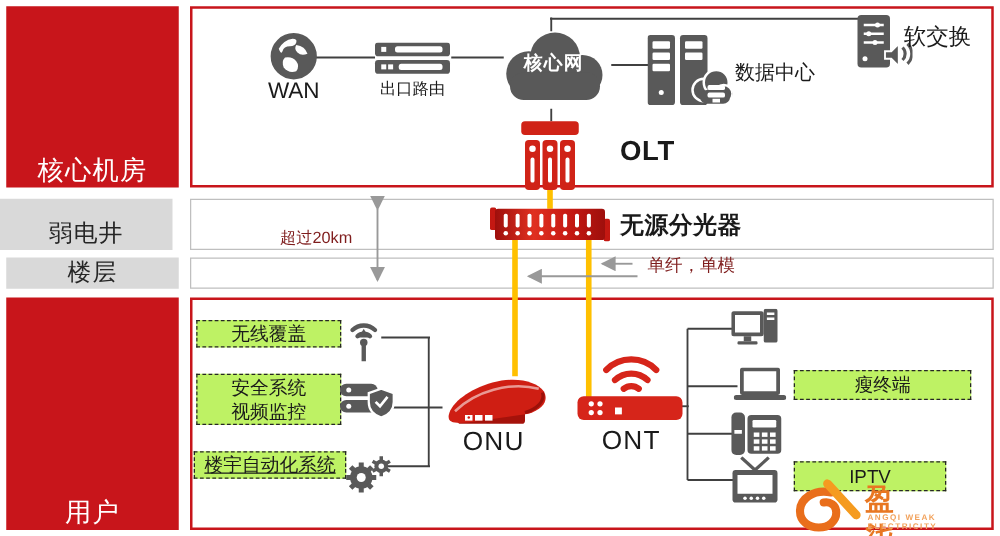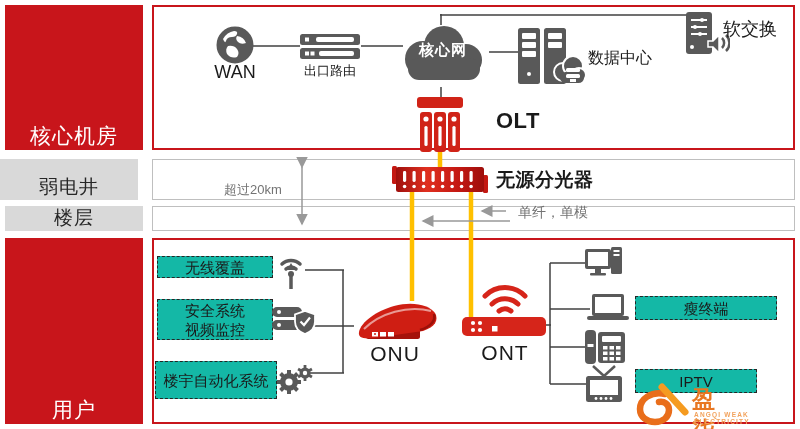--- a/index.html
+++ b/index.html
@@ -9,22 +9,22 @@
   .rail{display:flex;align-items:flex-end;justify-content:center;text-align:center;}
   .rail.red{background:#C8151B;color:#fff;font-size:21px;letter-spacing:1px;}
   .rail.gray{background:#D9D9D9;color:#262626;font-size:19px;letter-spacing:1px;}
   .section{background:#fff;box-sizing:border-box;}
   .section.red{border:2px solid #C8151B;}
   .section.gray{border:1px solid #BFBFBF;}
   .lbl{white-space:nowrap;}
   .lbl.big{font-size:18px;}
   .lbl.small{font-size:13px;}
   .lbl.bold{font-weight:bold;font-size:20px;letter-spacing:.5px;}
-  .lbl.note{color:#737373;}
-  .dashedbox{border:1.6px dashed #262626;background:#14b8a6;display:flex;flex-direction:column;
+  .lbl.note{color:#7f1d1d;}
+  .dashedbox{border:1.6px dashed #262626;background:#bef264;display:flex;flex-direction:column;
              align-items:center;justify-content:center;font-size:15px;line-height:19px;
              box-sizing:border-box;white-space:nowrap;}
   .devlbl{font-size:21px;letter-spacing:1px;}
   .cloudtext{position:absolute;left:0;top:20px;width:94px;text-align:center;color:#fff;
              font-weight:bold;font-size:15px;letter-spacing:1px;}
   .logoname{font-weight:bold;font-size:23px;letter-spacing:2px;color:#E87722;}
   .logosub{font-size:6.5px;letter-spacing:1.2px;color:#F2A25C;font-weight:bold;}
   svg{display:block;}
 </style>
 </head>
@@ -220,21 +220,21 @@
   </div>
   <svg class="abs" style="left:272px;top:302px;" width="44" height="38" viewBox="0 0 44 38">
     <rect x="0" y="5" width="30" height="10" rx="5" fill="#595959"></rect>
     <rect x="0" y="18" width="30" height="10" rx="5" fill="#595959"></rect>
     <circle cx="7" cy="10" r="2" fill="#fff"></circle>
       <circle cx="7" cy="23" r="2" fill="#fff"></circle>
     <path d="M33,9 l10,3.5 v7 q0,9 -10,12.5 q-10,-3.5 -10,-12.5 v-7 z" fill="#595959" stroke="#fff" stroke-width="1.8"></path>
     <polyline points="28.5,19.5 32,23 38,15.5" fill="none" stroke="#fff" stroke-width="2.2"></polyline>
   </svg>
 
-  <div class="abs dashedbox" style="left:155px;top:361px;width:122px;height:38px;">
+  <div class="abs dashedbox" style="left:155px;top:361px;width:122px;height:22px;text-decoration:underline;">
     <span>楼宇自动化系统</span>
   </div>
   <svg class="abs" style="left:274px;top:362px;" width="40" height="34" viewBox="0 0 40 34">
     <g fill="#595959">
       <circle cx="15" cy="20" r="9"></circle>
       <rect x="13" y="8" width="4" height="5" transform="rotate(0 15 20)"></rect>
       <rect x="13" y="8" width="4" height="5" transform="rotate(45 15 20)"></rect>
       <rect x="13" y="8" width="4" height="5" transform="rotate(90 15 20)"></rect>
       <rect x="13" y="8" width="4" height="5" transform="rotate(135 15 20)"></rect>
       <rect x="13" y="8" width="4" height="5" transform="rotate(180 15 20)"></rect>

